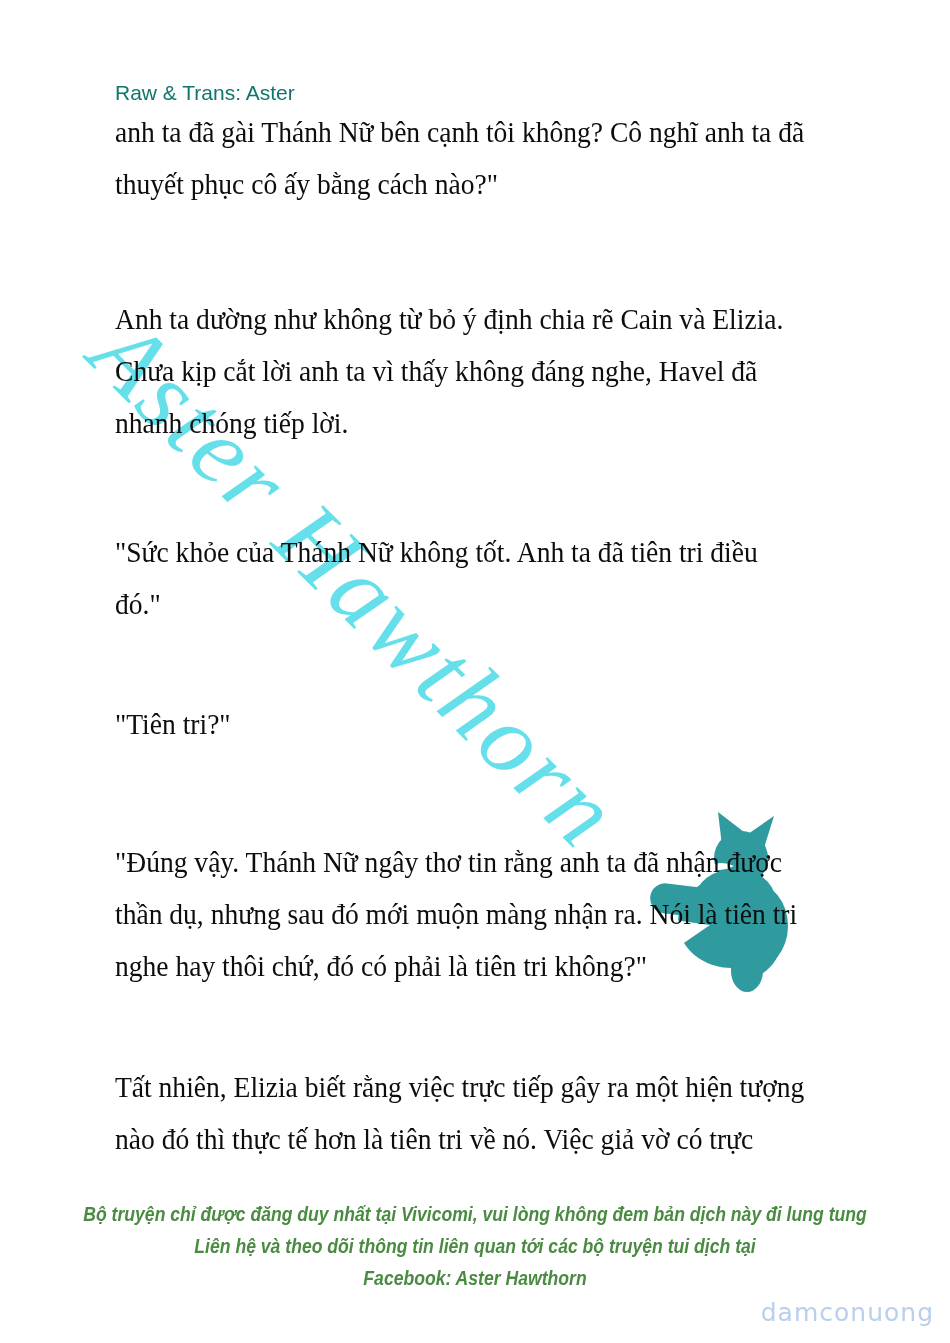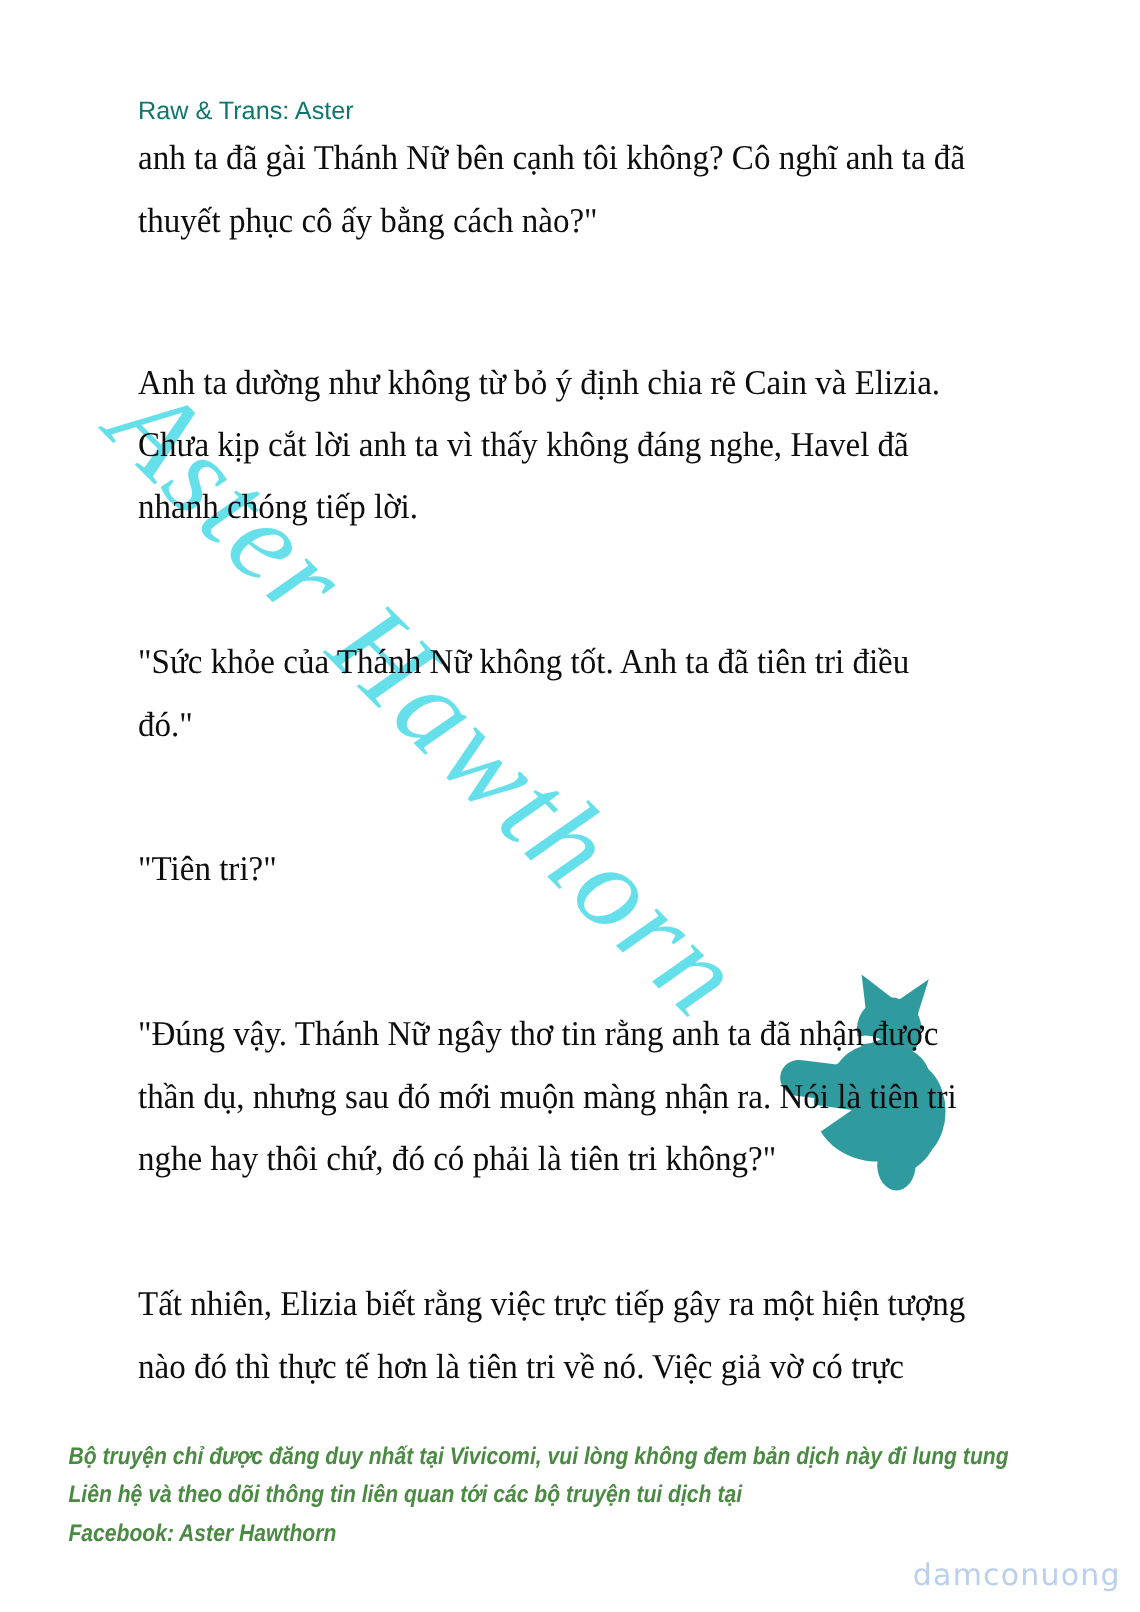--- a/index.html
+++ b/index.html
@@ -62,20 +62,21 @@
   .p2 { top: 293px; }
   .p3 { top: 526px; }
   .p4 { top: 698px; }
   .p5 { top: 836px; }
   .p6 { top: 1061px; }
   .footer-note {
     position: absolute;
     left: 0;
     right: 0;
     top: 1198px;
+    text-align: center;
     z-index: 3;
     font-family: "Liberation Sans", "DejaVu Sans", sans-serif;
     font-weight: bold;
     font-style: italic;
     color: #4a8a42;
   }
   .footer-note .fl {
     font-size: 20px;
     line-height: 32px;
     white-space: nowrap;

